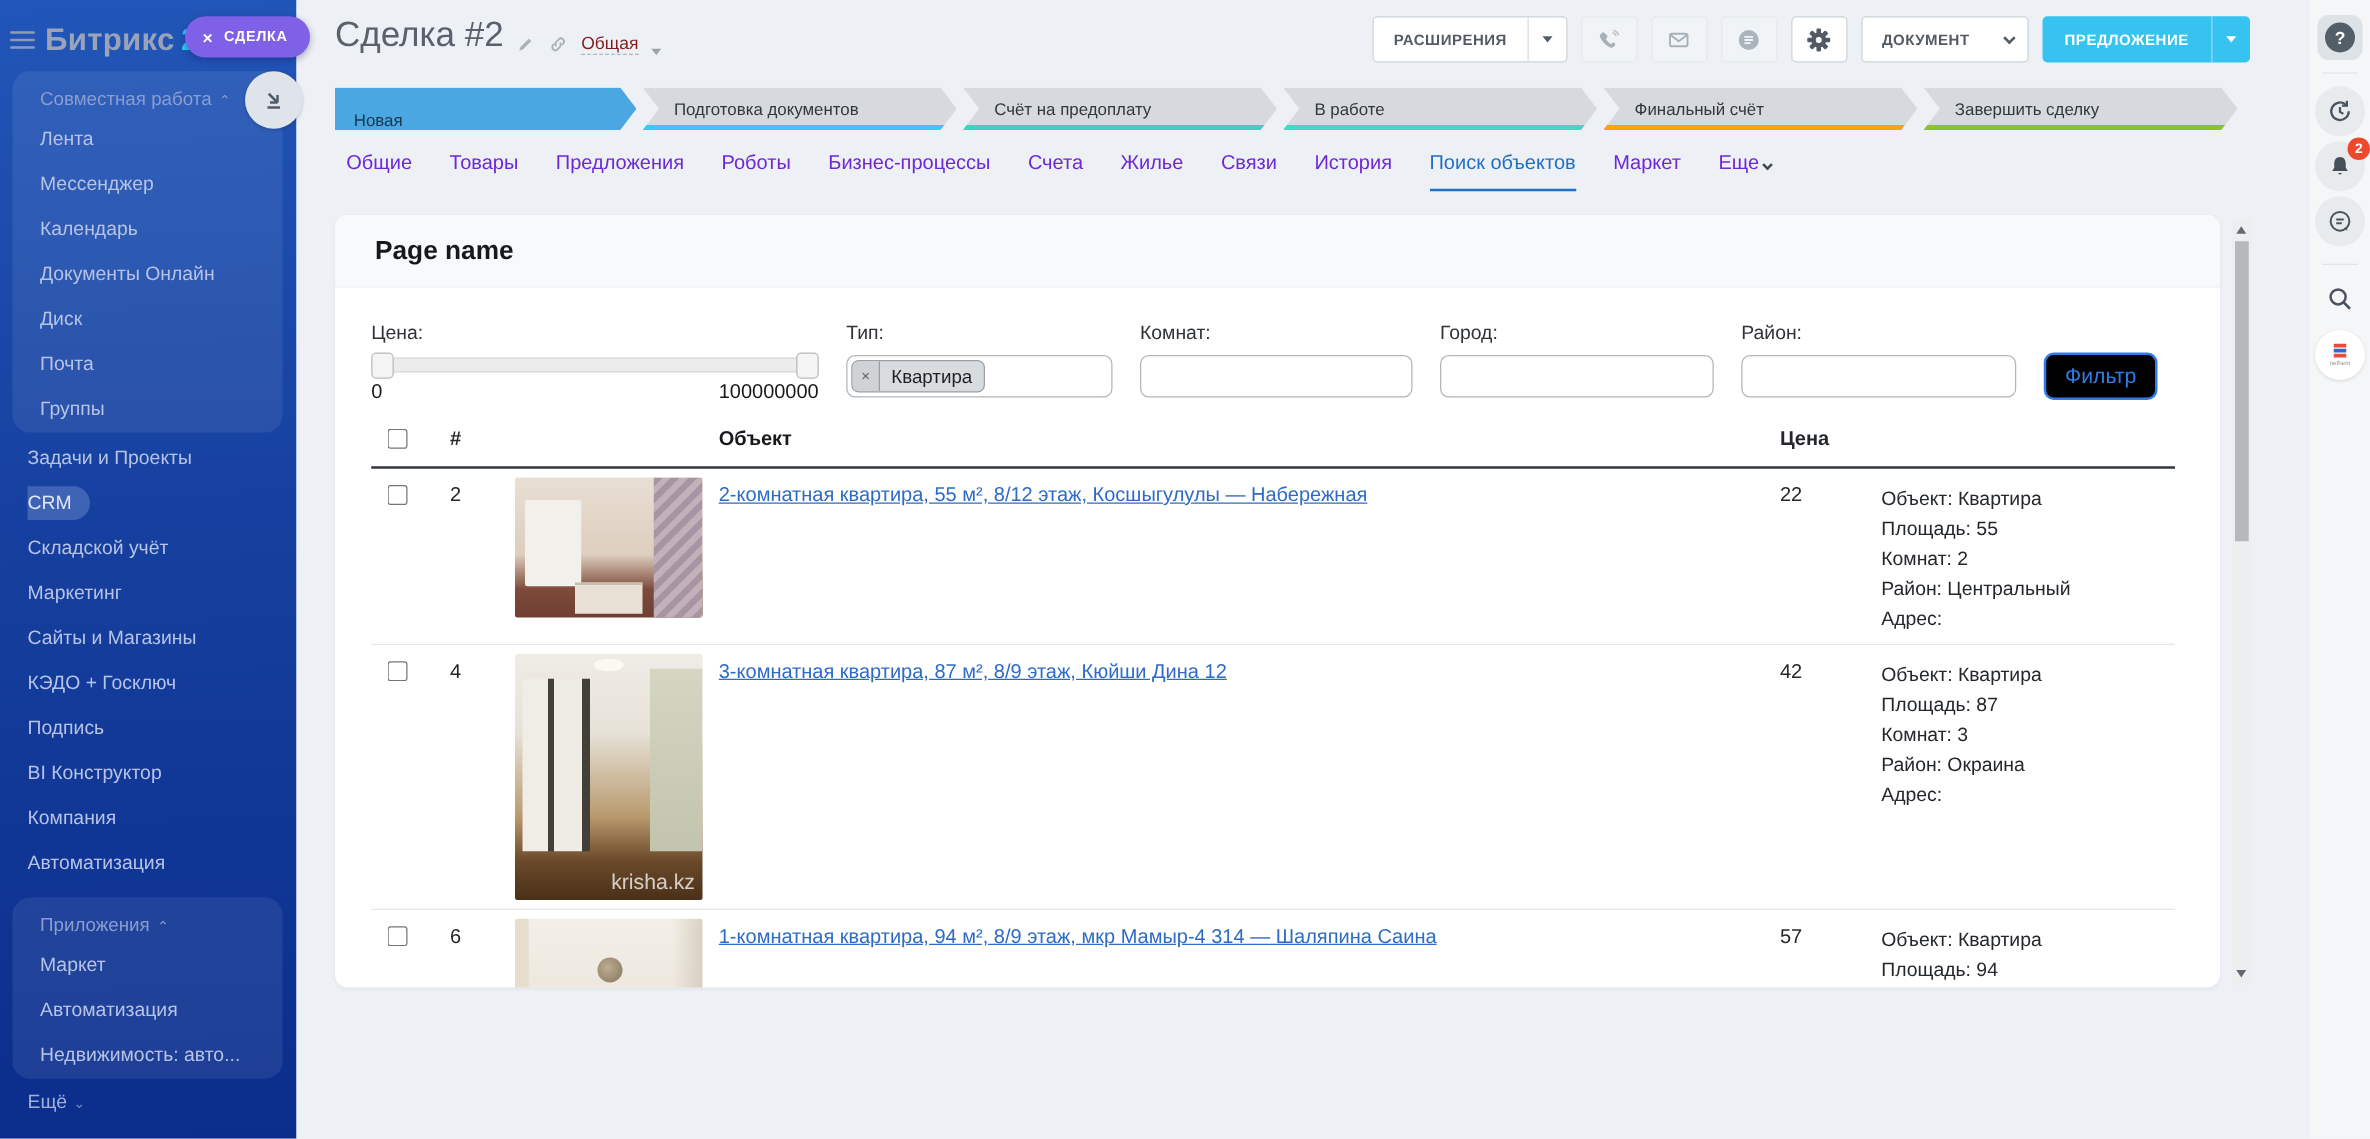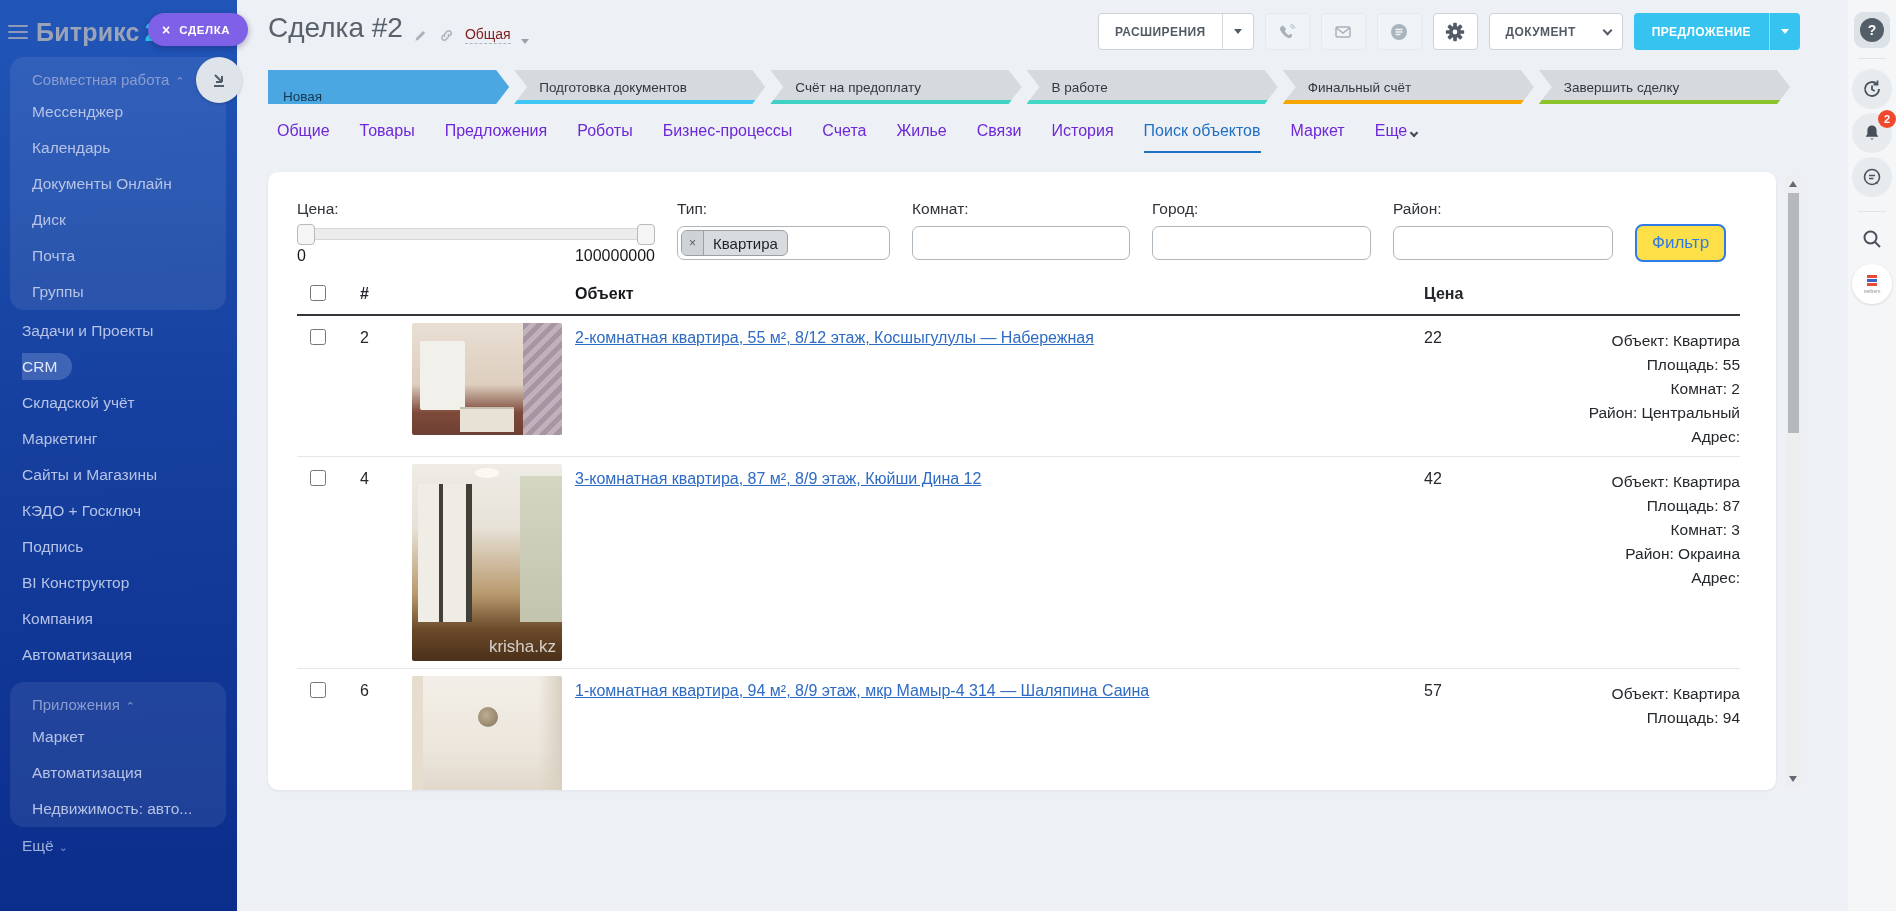--- a/index.html
+++ b/index.html
@@ -97,35 +97,35 @@
     border:1px solid #b9b9b9; border-radius:4px; cursor:pointer; }
   .handle.l { left:-1px; } .handle.r { right:-1px; }
   .minmax { display:flex; justify-content:space-between; font-size:16px; color:#16181b; margin-top:7px; }
   .f-type { width:213px; } .f-rooms { width:218px; } .f-city { width:219px; } .f-district { width:220px; }
   .f-type .f-input { display:flex; align-items:center; padding:3px; }
   .tag { display:flex; align-items:stretch; height:26px; background:#d9dcdf; border:1px solid #9aa0a5;
     border-radius:6px; overflow:hidden; }
   .tag-x { width:22px; display:flex; align-items:center; justify-content:center; font-size:12px;
     color:#5b6167; background:#cfd3d6; border-right:1px solid #9aa0a5; cursor:pointer; }
   .tag-label { display:flex; align-items:center; padding:0 9px; font-size:15px; color:#1d2126; }
-  .filter-btn { height:38px; margin-top:24px; padding:0 15px; background:#fde047; border:2px solid #2f7ce8;
+  .filter-btn { height:38px; margin-top:24px; padding:0 15px; background:#000000; border:2px solid #2f7ce8;
     border-radius:8px; color:#2f7ce8; font-size:17px; cursor:pointer; font-family:inherit; }
 
   
   .tbl { margin:8px 0 0 29px; width:1443px; }
   .t-row { display:flex; align-items:flex-start; }
   .t-headrow { border-bottom:2px solid #33373c; padding-bottom:9px; font-weight:bold; font-size:16px; color:#16181b; }
   .t-check { width:46px; padding-left:13px; }
   .t-check input { width:16px; height:16px; cursor:pointer; }
   .t-num { width:69px; padding-left:17px; font-size:16px; color:#24272b; }
   .t-photo { width:163px; }
   .t-title { flex:1; font-size:16px; }
   .t-title a { color:#2e6bc4; }
   .t-price { width:81px; font-size:16px; color:#24272b; }
-  .t-details { width:235px; font-size:15.5px; color:#24272b; line-height:24px;text-align:right; }
+  .t-details { width:235px; font-size:15.5px; color:#24272b; line-height:24px; }
   .t-bodyrow { border-bottom:1px solid #e4e7ea; padding:7px 0; }
   .t-bodyrow .t-check, .t-bodyrow .t-num, .t-bodyrow .t-title,
   .t-bodyrow .t-price, .t-bodyrow .t-details { padding-top:6px; }
 
   .photo { position:relative; width:150px; overflow:hidden; border-radius:2px; }
   .photo i { position:absolute; display:block; }
   .photo-0 { height:112px;
     background:linear-gradient(180deg,#e9dfd4 0%,#ddcebe 55%,#7e4a3a 80%,#6e3f33 100%); }
   .photo-0 .p1 { left:5%; top:16%; width:30%; height:62%; background:#f2f0ea; border-radius:2px; }
   .photo-0 .p2 { right:0; top:0; width:26%; height:100%;
@@ -189,20 +189,21 @@
           <i></i>
           <i></i>
           <i></i>
         </span>
       <span class="logo-brand">Битрикс</span>
       <span class="logo-num">24</span>
     </div>
     <div class="side-box first">
       <div class="side-head"><span>Совместная работа</span><span class="up">⌃</span></div>
       <div id="collab-items">
+          <div class="side-item">Лента</div>
           <div class="side-item">Мессенджер</div>
           <div class="side-item">Календарь</div>
           <div class="side-item">Документы Онлайн</div>
           <div class="side-item">Диск</div>
           <div class="side-item">Почта</div>
           <div class="side-item">Группы</div>
         </div>
     </div>
     <div class="side-list" id="side-main">
         <div class="side-item"><span>Задачи и Проекты</span></div>
@@ -347,20 +348,23 @@
         <div class="tab"><span>Счета</span></div>
         <div class="tab"><span>Жилье</span></div>
         <div class="tab"><span>Связи</span></div>
         <div class="tab"><span>История</span></div>
         <div class="tab tab-active"><span>Поиск объектов</span></div>
         <div class="tab"><span>Маркет</span></div>
         <div class="tab"><span>Еще</span><span class="chev"></span></div>
       </div>
 
     <div class="card">
+      <div class="card-head">
+        <div class="page-title">Page name</div>
+      </div>
 
       <div class="filters">
         <div class="f-price">
           <div class="f-label">Цена:</div>
           <div class="slider">
             <span class="handle l"></span>
             <span class="handle r"></span>
           </div>
           <div class="minmax">
             <span>0</span>

